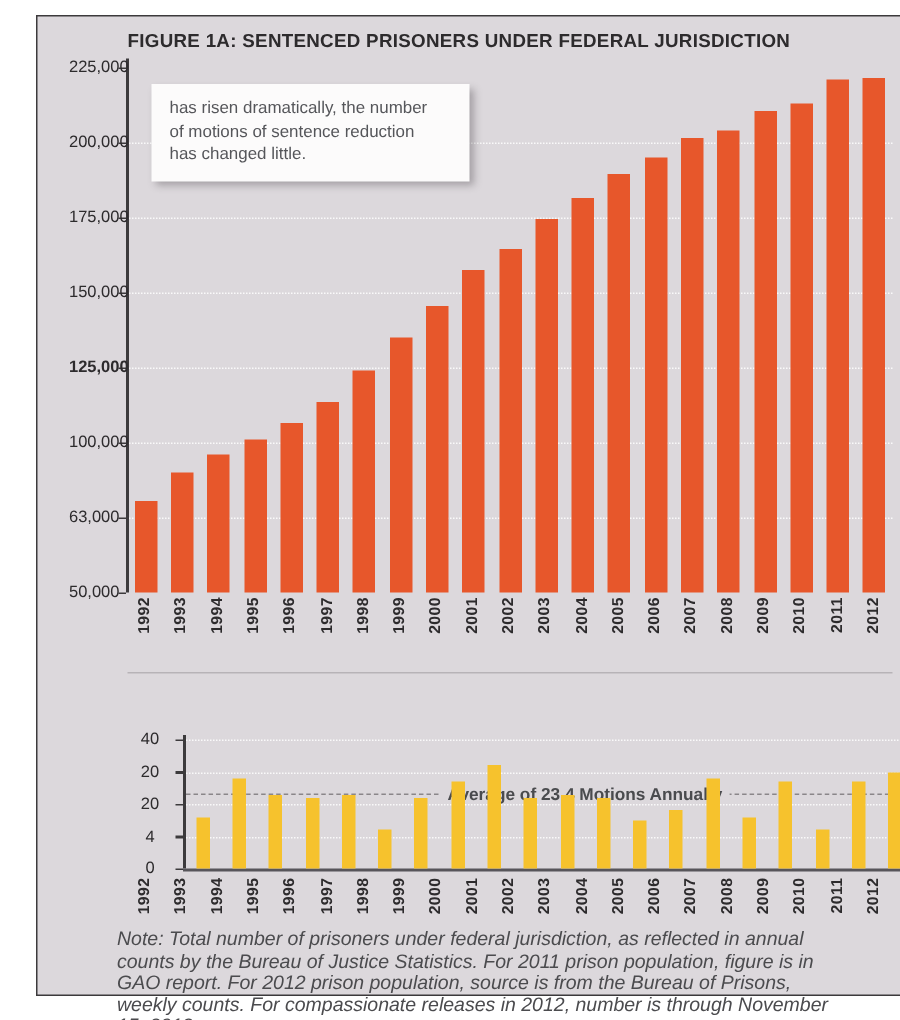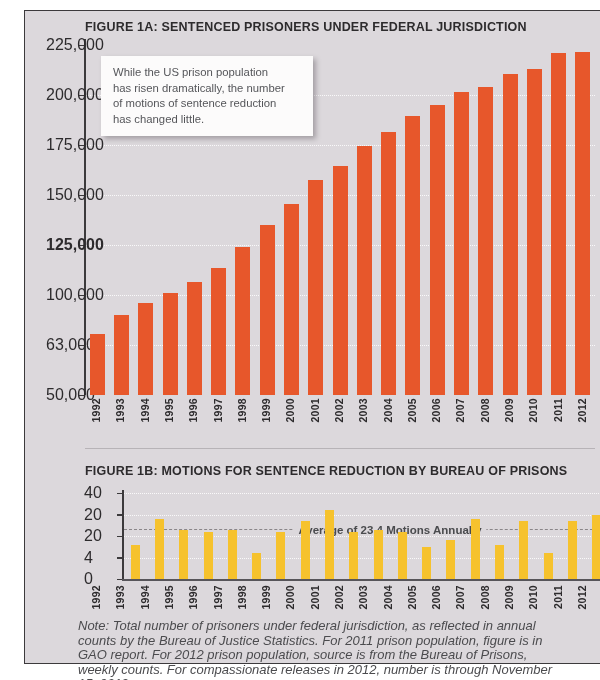--- a/index.html
+++ b/index.html
@@ -3,21 +3,21 @@
 <meta charset="utf-8">
 <style>
   html,body{margin:0;padding:0;background:#ffffff;}
   body{width:600px;height:680px;position:relative;font-family:"Liberation Sans",sans-serif;}
   .panel{position:absolute;left:24px;top:10px;width:577px;height:652px;background:#dcd8dc;border:1.5px solid #3c3a3c;}
   .fig-title{position:absolute;left:60px;font-weight:bold;font-size:12.5px;letter-spacing:.2px;color:#2d2b2d;white-space:nowrap;}
   .plot{position:absolute;left:60px;}
   .yaxis-line{position:absolute;left:-1px;top:0;width:1.5px;height:100%;background:#3c3a3c;}
   .gridline{position:absolute;left:1px;right:0;height:0;border-top:1.5px dotted rgba(255,255,255,.85);}
   .avg-line{position:absolute;left:1px;right:0;height:0;border-top:1.5px dashed #8a8689;}
-  .ylabel{position:absolute;right:100%;margin-right:7px;width:32px;text-align:left;font-size:16px;color:#2d2b2d;line-height:12px;}
+  .ylabel{position:absolute;right:100%;margin-right:7px;width:32px;text-align:center;font-size:11px;color:#2d2b2d;line-height:12px;}
   .ytick{position:absolute;left:-6px;width:5px;height:1.5px;background:#3c3a3c;}
   .bar{position:absolute;bottom:0;}
   .xlabels{position:absolute;left:60px;width:510px;}
   .xlab{position:absolute;top:3px;writing-mode:vertical-rl;transform:rotate(180deg);font-size:10.5px;font-weight:bold;color:#2d2b2d;letter-spacing:.3px;}
   .callout{position:absolute;left:76px;top:45px;width:212px;box-sizing:border-box;background:#fcfbfb;box-shadow:3px 3px 5px rgba(60,55,60,.35);padding:9px 12px;}
   .callout div{font-size:11.3px;line-height:15.5px;color:#55565a;}
   .divider{position:absolute;left:60px;width:510px;height:1px;background:#b7b3b7;}
   .baseline-b{position:absolute;left:-1px;right:0;bottom:-2px;height:2px;background:#57555a;}
   .avg-label{position:absolute;transform:translate(-50%,-50%);background:#dcd8dc;padding:0 5px;font-size:11.5px;font-weight:bold;color:#4a4b4e;white-space:nowrap;}
   .note{position:absolute;left:53px;top:608px;width:478px;font-size:13px;line-height:14.5px;color:#4b4b4e;font-style:italic;}
@@ -70,21 +70,20 @@
       <div class="bar" style="left: 344.643px; width: 15px; height: 290px; background: rgb(231, 87, 43);"></div>
       <div class="bar" style="left: 368.929px; width: 15px; height: 303px; background: rgb(231, 87, 43);"></div>
       <div class="bar" style="left: 393.214px; width: 15px; height: 308px; background: rgb(231, 87, 43);"></div>
       <div class="bar" style="left: 417.5px; width: 15px; height: 321px; background: rgb(231, 87, 43);"></div>
       <div class="bar" style="left: 441.786px; width: 15px; height: 326px; background: rgb(231, 87, 43);"></div>
       <div class="bar" style="left: 466.071px; width: 15px; height: 342px; background: rgb(231, 87, 43);"></div>
       <div class="bar" style="left: 490.357px; width: 15px; height: 343px; background: rgb(231, 87, 43);"></div>
     </div>
 
   <div class="callout">
-      <div>While the US prison population</div>
       <div>has risen dramatically, the number</div>
       <div>of motions of sentence reduction</div>
       <div>has changed little.</div>
     </div>
 
   <div class="xlabels" style="top:384px;height:46px;">
       <div class="xlab" style="left: 5.14286px;">1992</div>
       <div class="xlab" style="left: 29.4286px;">1993</div>
       <div class="xlab" style="left: 53.7143px;">1994</div>
       <div class="xlab" style="left: 78px;">1995</div>
@@ -102,21 +101,20 @@
       <div class="xlab" style="left: 369.429px;">2007</div>
       <div class="xlab" style="left: 393.714px;">2008</div>
       <div class="xlab" style="left: 418px;">2009</div>
       <div class="xlab" style="left: 442.286px;">2010</div>
       <div class="xlab" style="left: 466.571px;">2011</div>
       <div class="xlab" style="left: 490.857px;">2012</div>
     </div>
 
   <div class="divider" style="top:437px;"></div>
 
-  <div class="fig-title" style="top:453px;">FIGURE 1B: MOTIONS FOR SENTENCE REDUCTION BY BUREAU OF PRISONS</div>
 
   <div class="plot" style="top:482px;width:510px;height:86px;margin-left:38px;">
     <div class="yaxis-line" style="top:-3px;height:calc(100% + 3px);"></div>
     <div class="baseline-b"></div>
   <div class="gridline" style="top: 0px;"></div>
       <div class="gridline" style="top: 21.5px;"></div>
       <div class="gridline" style="top: 43px;"></div>
       <div class="gridline" style="top: 64.5px;"></div>
       <div class="ytick" style="top: -0.5px;"></div>
       <div class="ylabel" style="top: -6px;">40</div>

